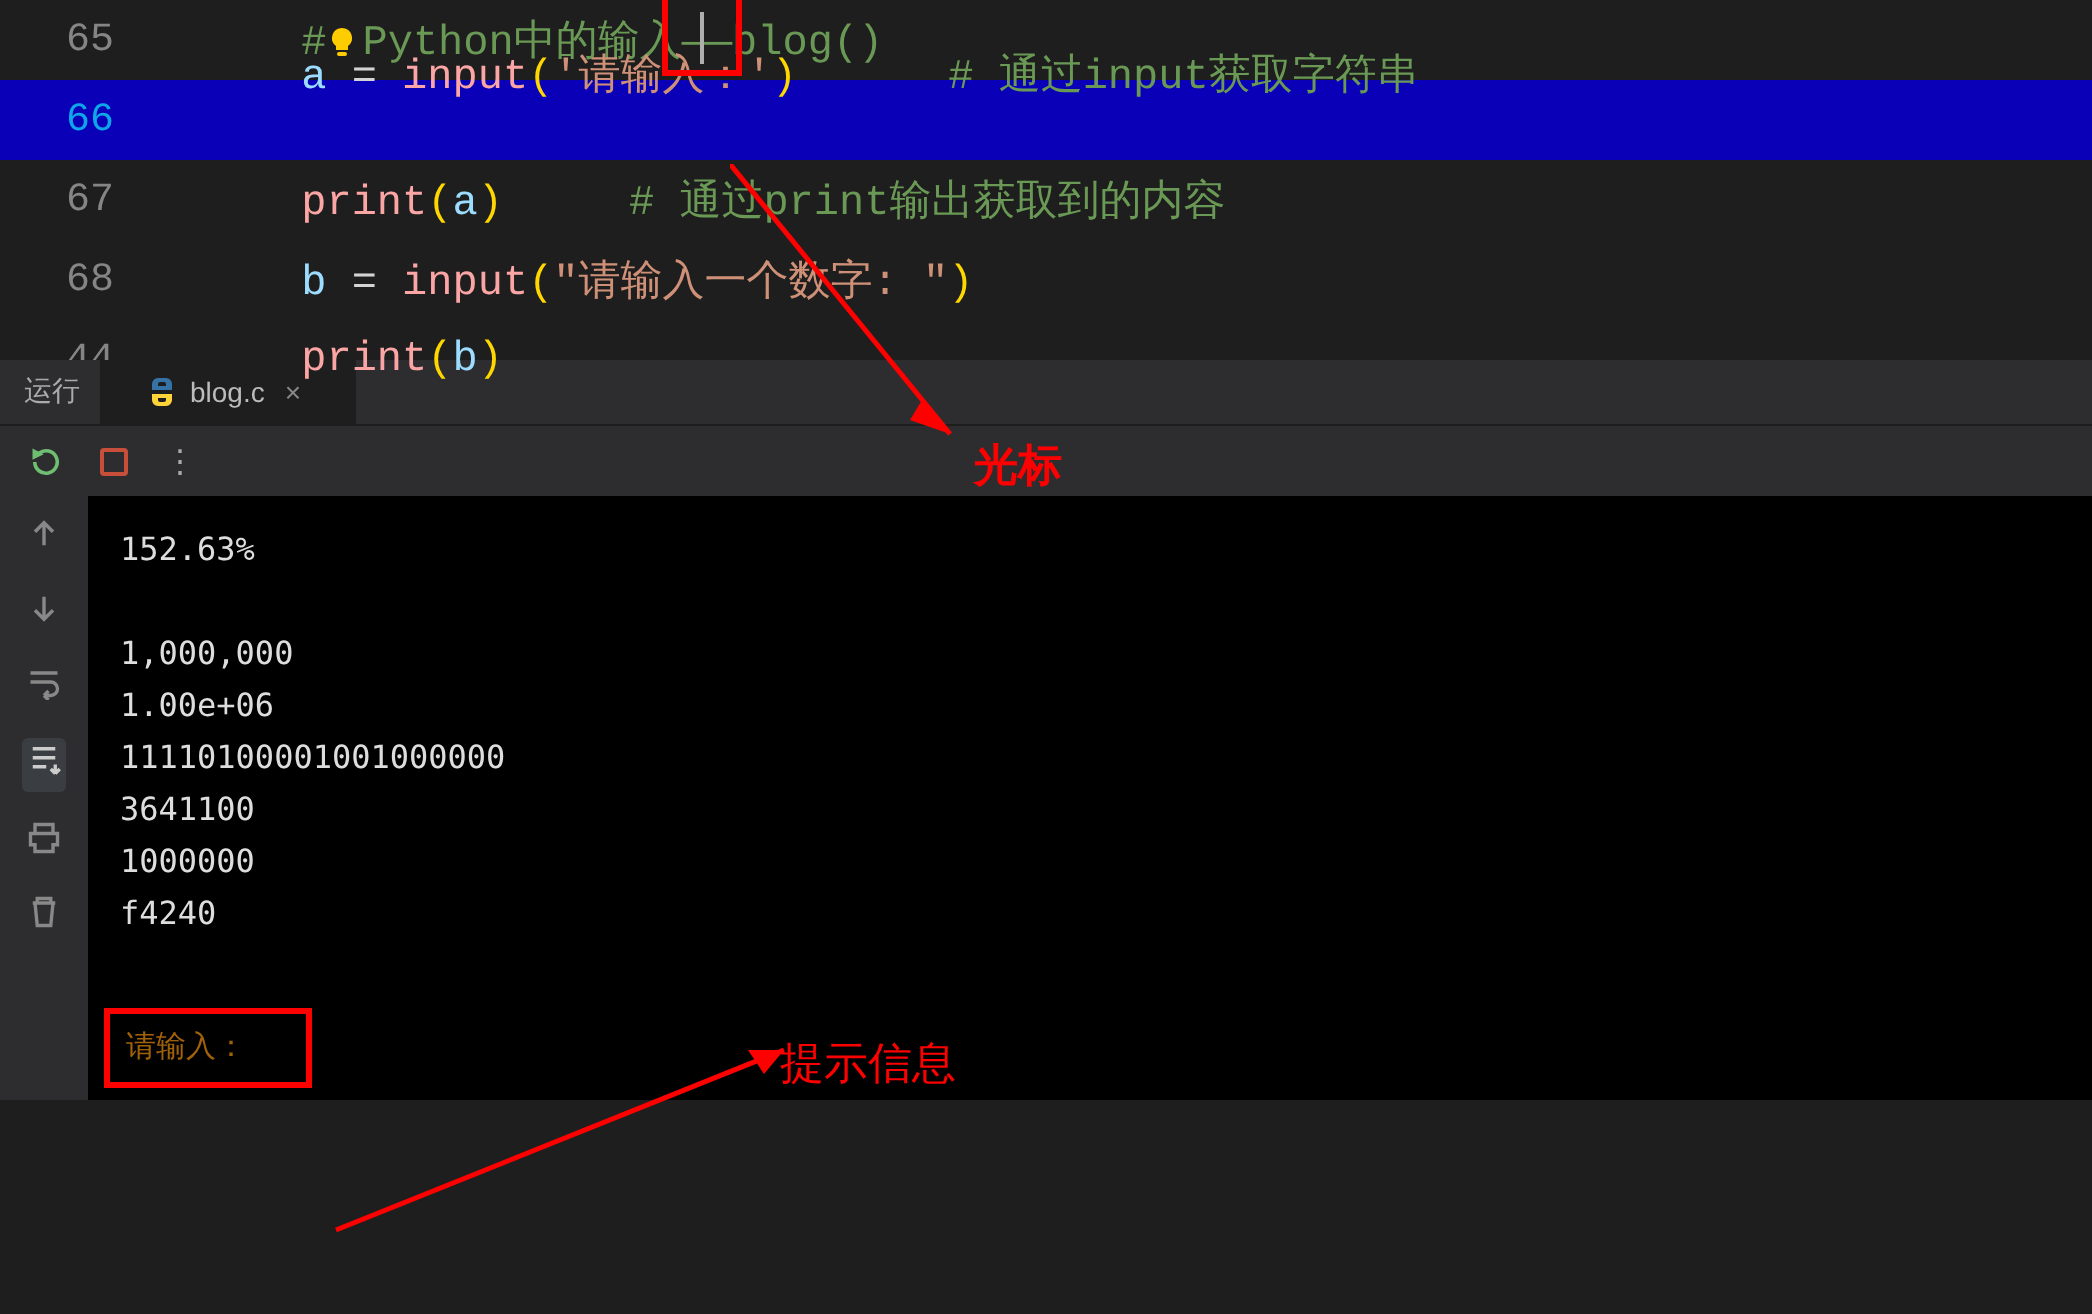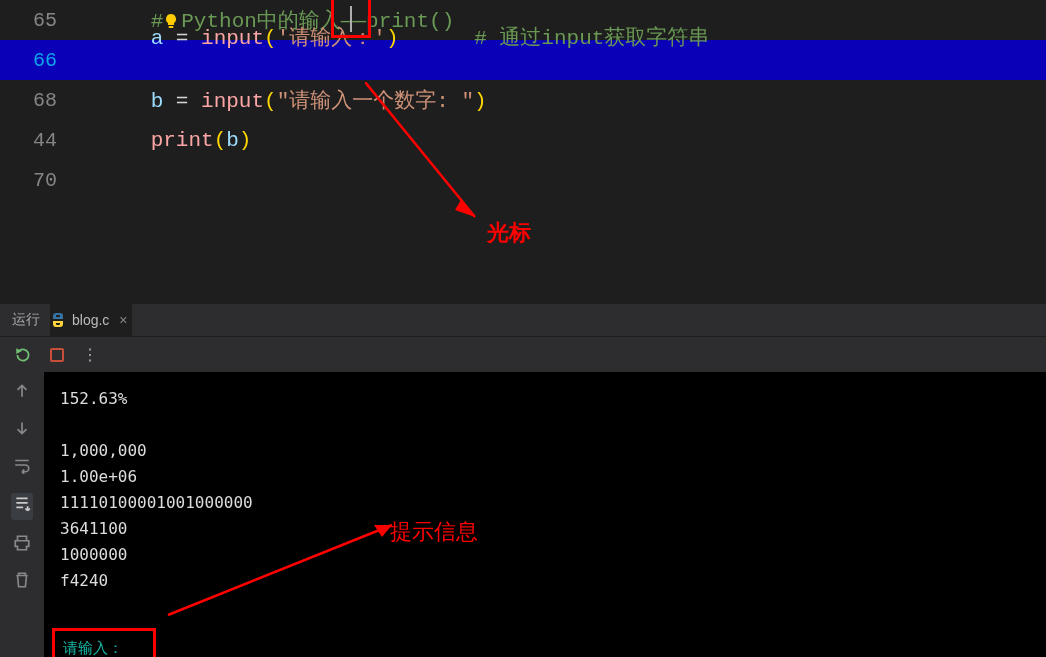--- a/index.html
+++ b/index.html
@@ -7,21 +7,21 @@
     width: 1046px;
     height: 657px;
     background: #1e1e1e;
     font-family: Consolas, 'Courier New', monospace;
     color: #d4d4d4;
     overflow: hidden;
   }
   .editor {
     display: flex;
     flex-direction: column;
-    height: 304px;
+    height: 180px;
     background: #1e1e1e;
   }
   .code-line {
     display: flex;
     height: 40px;
     align-items: center;
     font-size: 21px;
   }
   .code-line.highlighted { background: #0a00b8; }
   .gutter {
@@ -100,21 +100,21 @@
     padding-left:12px;
     gap:10px;
     font-family:"Microsoft YaHei",sans-serif;
   }
   .run-title { color:#aaa; }
   .tab {
     display:flex;
     align-items:center;
     gap:6px;
     background:#1e1e1e;
-    padding:4px 0;
+    padding:4px 23px;
     height:32px;
   }
   .tab .py-icon {
     width:16px;height:16px;
   }
   .tab-close { color:#888; cursor:pointer; padding:0 4px;}
   .toolbar {
     height:36px;
     background:#2d2d30;
     display:flex;
@@ -154,21 +154,21 @@
   }
   .console .blank { height:26px; }
   .prompt-box {
     position:absolute;
     left:8px;
     bottom:6px;
     border:3px solid #ff0000;
     padding:4px 30px 4px 8px;
     font-family:"Microsoft YaHei",sans-serif;
     font-size:15px;
-    color:#14b8a6;
+    color:#a16207;
   }
   .arrow2 {
     position:absolute;
     left:162px; top:505px;
     pointer-events:none;
     z-index:5;
   }
   .label-prompt {
     position:absolute;
     left:390px; top:517px;
@@ -184,33 +184,39 @@
 <body>
 
 <div class="editor">
 
   <div class="code-line">
     <div class="gutter">65</div>
     <div class="code">
       <span class="tok-comment"><span>#</span><svg class="bulb" viewBox="0 0 16 16">
             <path fill="#ffcc00" d="M8 1a5 5 0 0 0-3 9v2h6v-2a5 5 0 0 0-3-9z"></path>
             <rect x="5.5" y="13" width="5" height="2" rx="1" fill="#ffcc00"></rect>
-          </svg><span>Python中的输入——print()</span></span>
+          </svg><span>Python中的输入——blog()</span></span>
     </div>
   </div>
 
   <div class="code-line highlighted">
     <div class="gutter">66</div>
     <div class="code">
       <span class="tok-var">a</span><span class="tok-op"> = </span><span class="tok-fn">input</span><span class="tok-punc">(</span><span class="tok-str">'请输入：'</span><span class="tok-punc">)</span><span>      </span><span class="tok-comment"># 通过input获取字符串</span>
       <div class="cursor-bar"></div>
       <div class="red-box-cursor"></div>
     </div>
   </div>
 
+  <div class="code-line">
+    <div class="gutter">67</div>
+    <div class="code">
+      <span class="tok-fn">print</span><span class="tok-punc">(</span><span class="tok-var">a</span><span class="tok-punc">)</span><span>     </span><span class="tok-comment"># 通过print输出获取到的内容</span>
+    </div>
+  </div>
 
   <div class="code-line">
     <div class="gutter">68</div>
     <div class="code">
       <span class="tok-var">b</span><span class="tok-op"> = </span><span class="tok-fn">input</span><span class="tok-punc">(</span><span class="tok-str">"请输入一个数字: "</span><span class="tok-punc">)</span>
     </div>
   </div>
 
   <div class="code-line">
     <div class="gutter">44</div>

